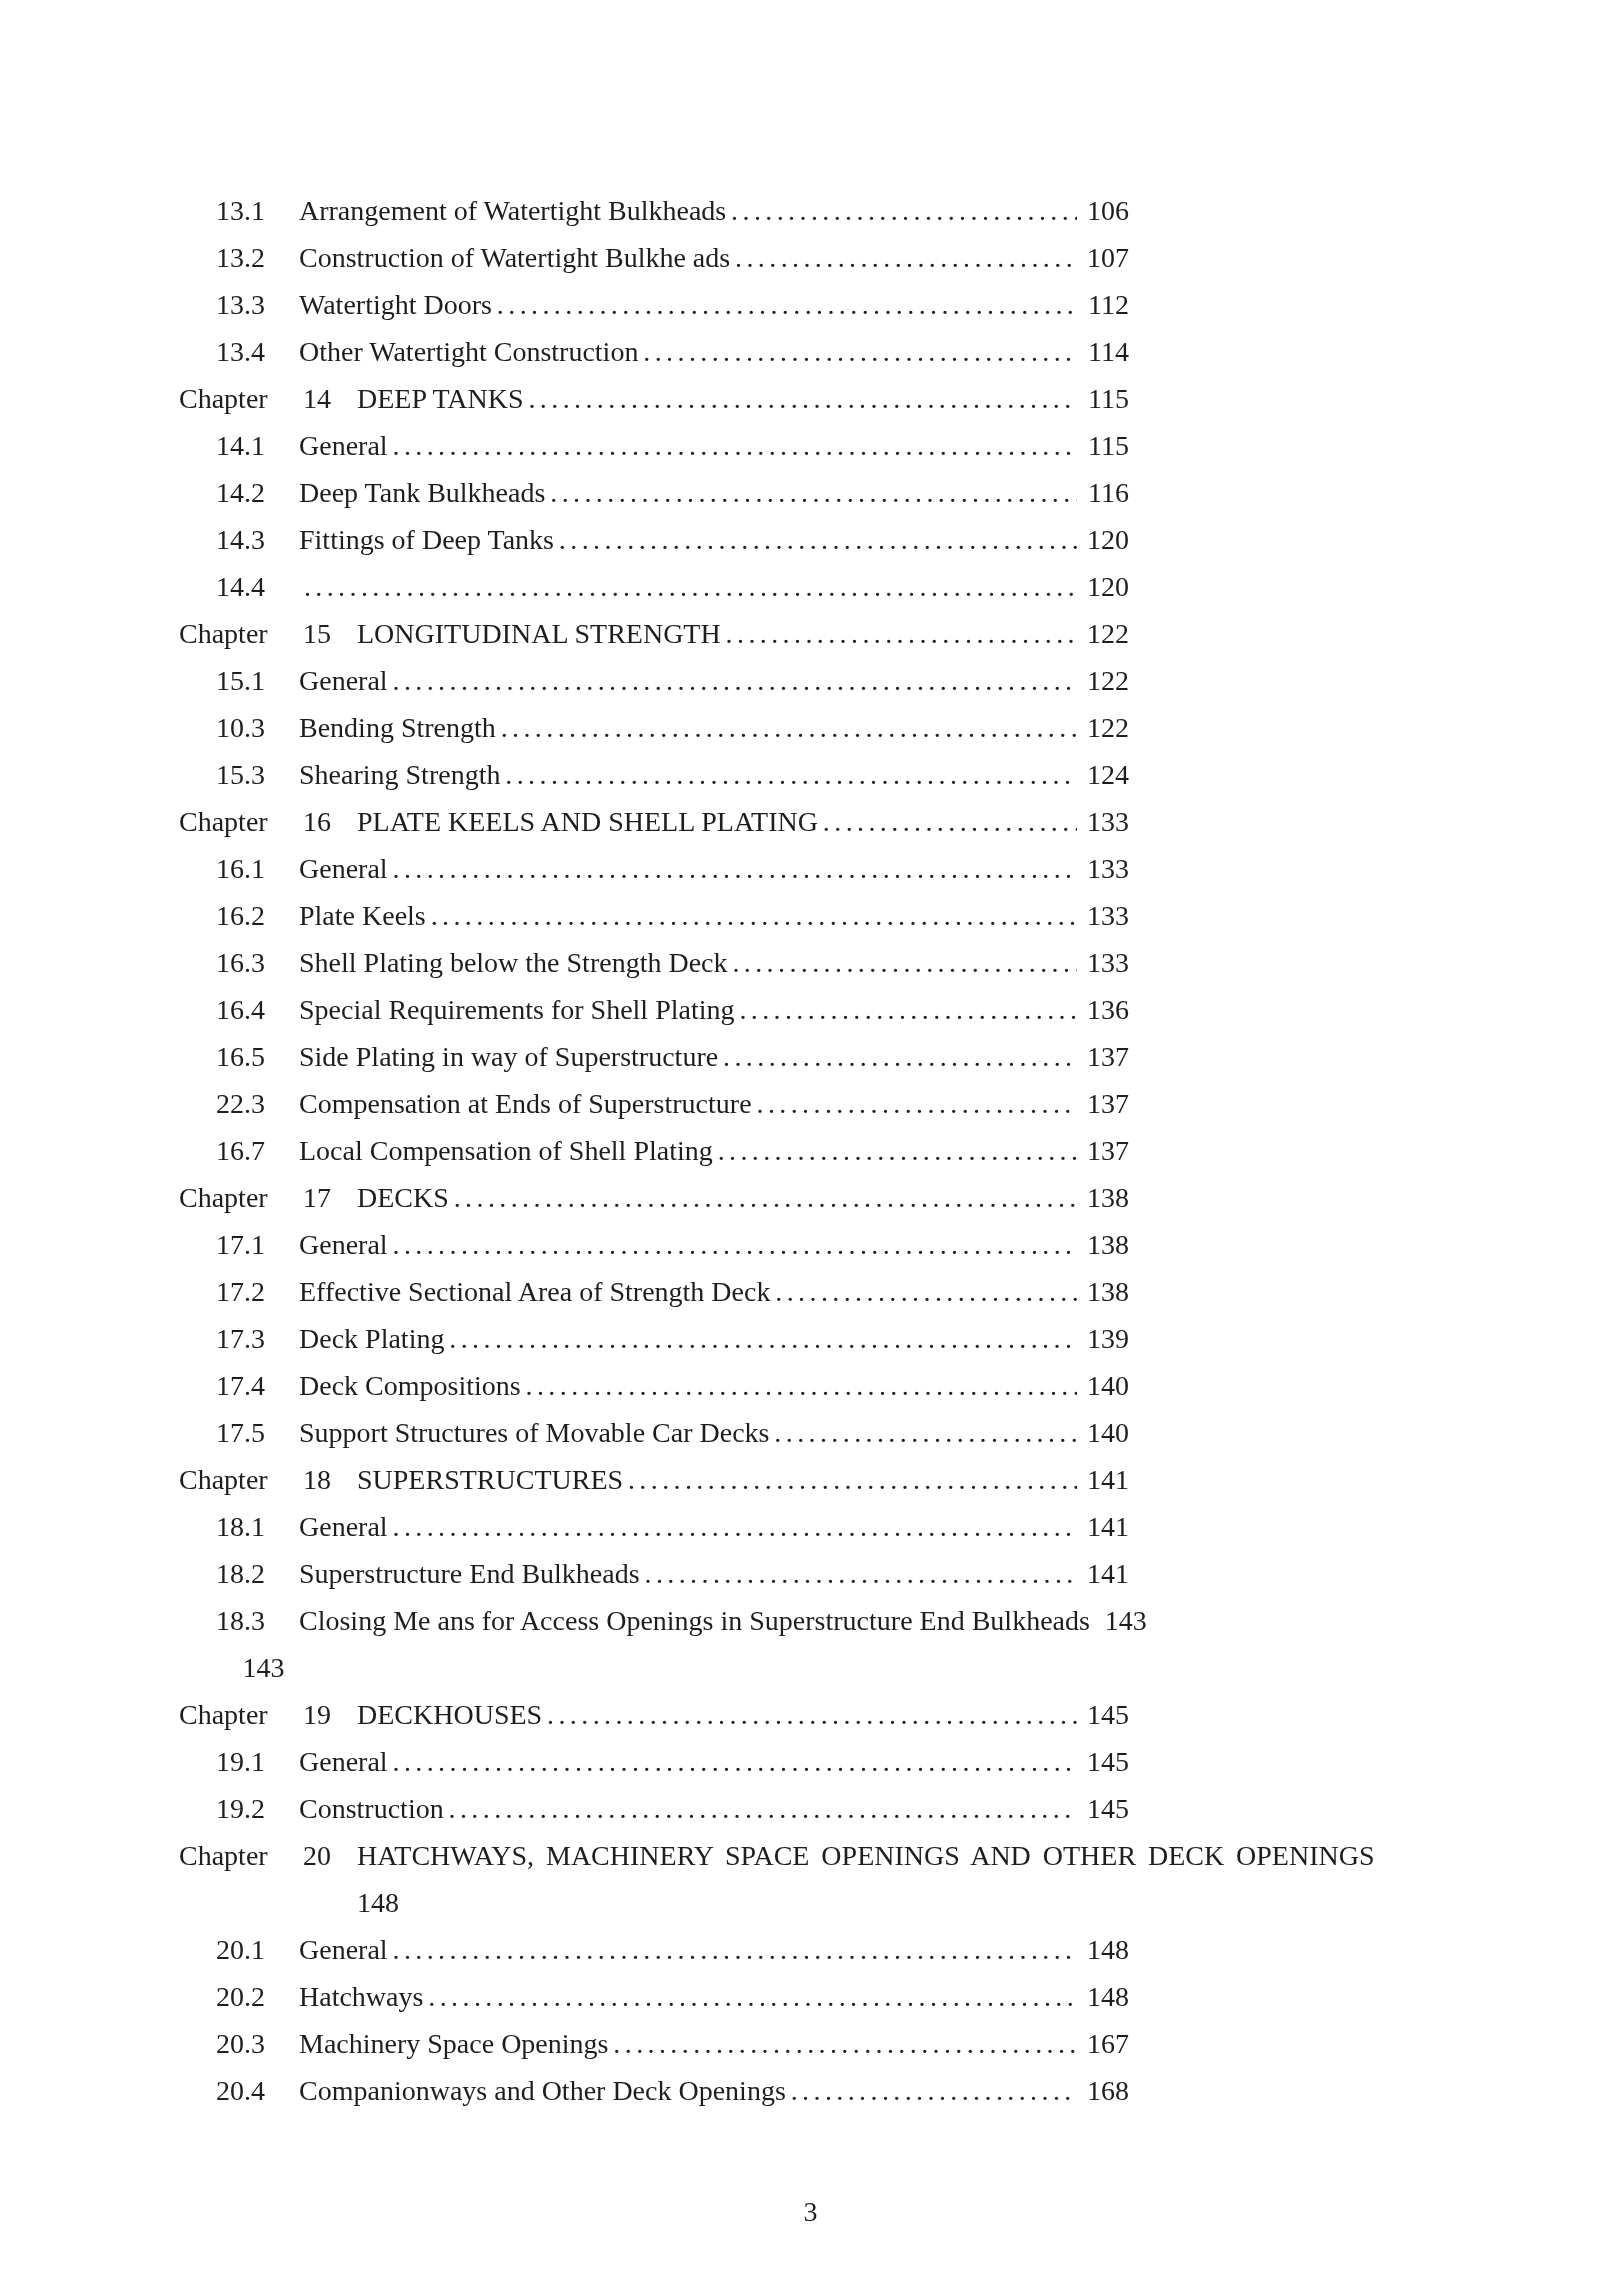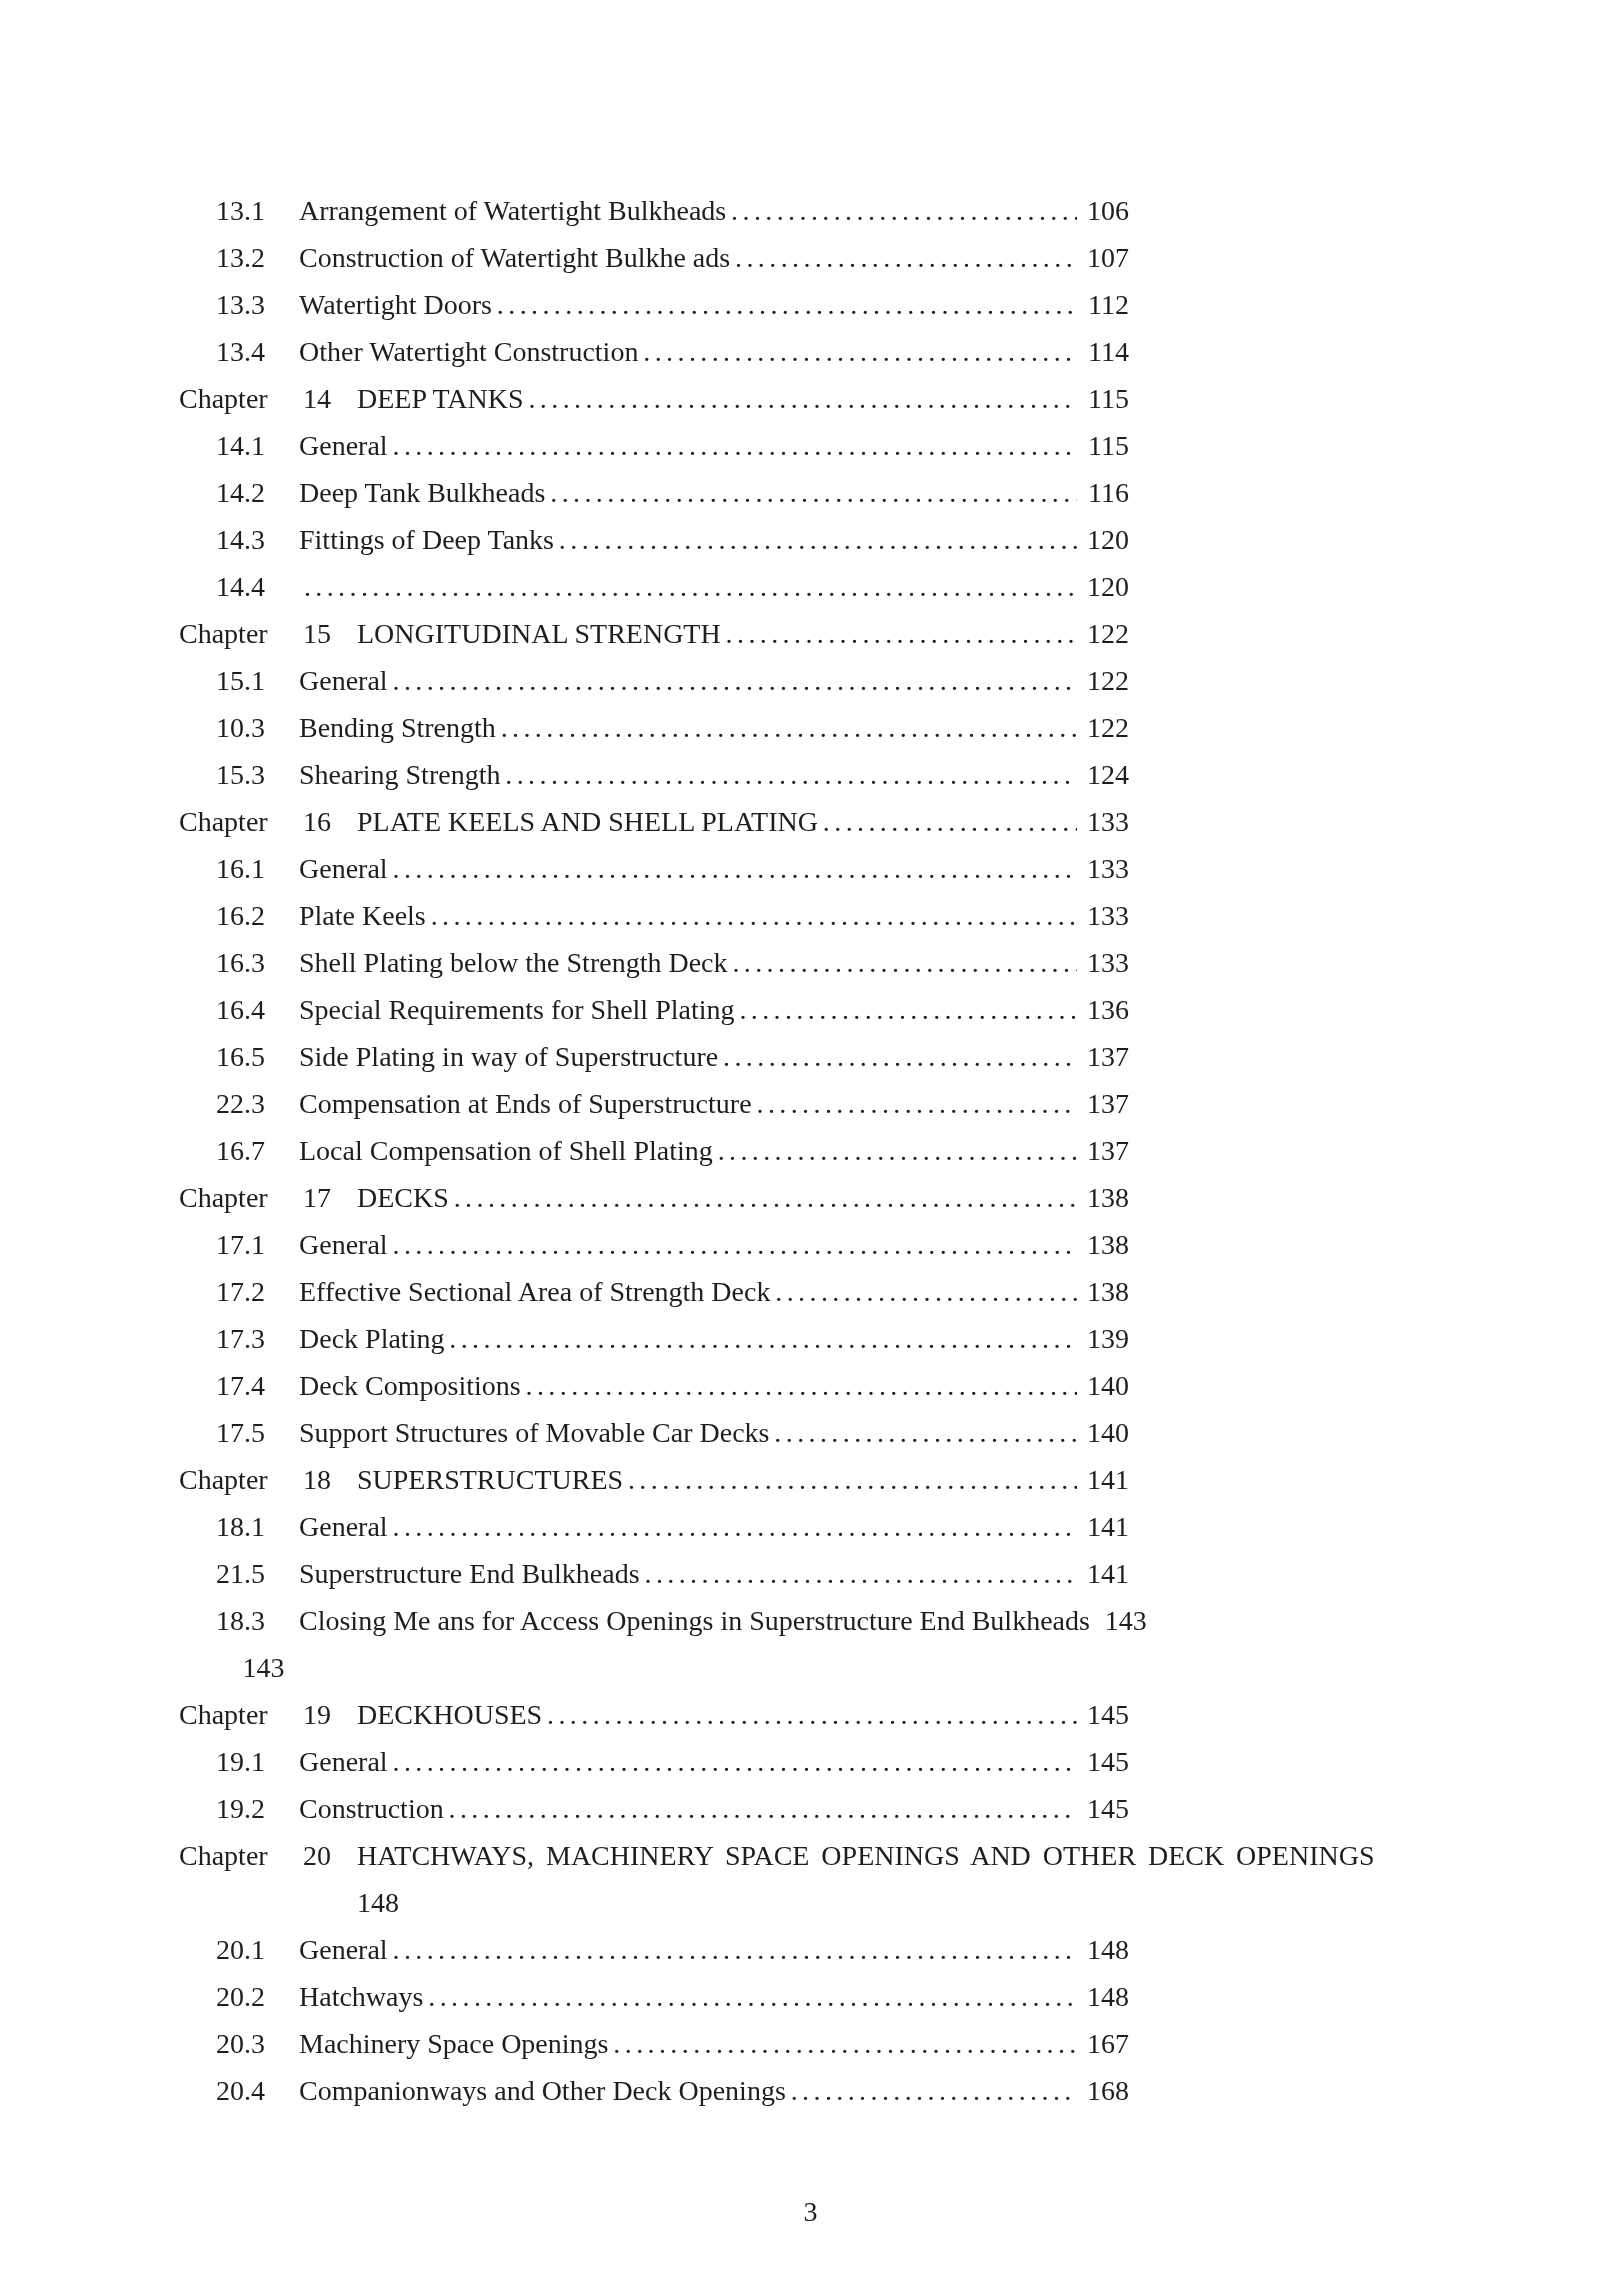--- a/index.html
+++ b/index.html
@@ -215,21 +215,21 @@
       <span class="dots"></span>
       <span class="pg">141</span>
     </div>
     <div class="row section">
       <span class="num">18.1</span>
       <span class="title">General</span>
       <span class="dots"></span>
       <span class="pg">141</span>
     </div>
     <div class="row section">
-      <span class="num">21.5</span>
+      <span class="num">18.2</span>
       <span class="title">Superstructure End Bulkheads</span>
       <span class="dots"></span>
       <span class="pg">141</span>
     </div>
     <div class="row section">
       <span class="num">18.3</span>
       <span class="title">Closing Me ans for Access Openings in Superstructure End Bulkheads</span>
       <span class="dots"></span>
       <span class="pg">143</span>
     </div>

